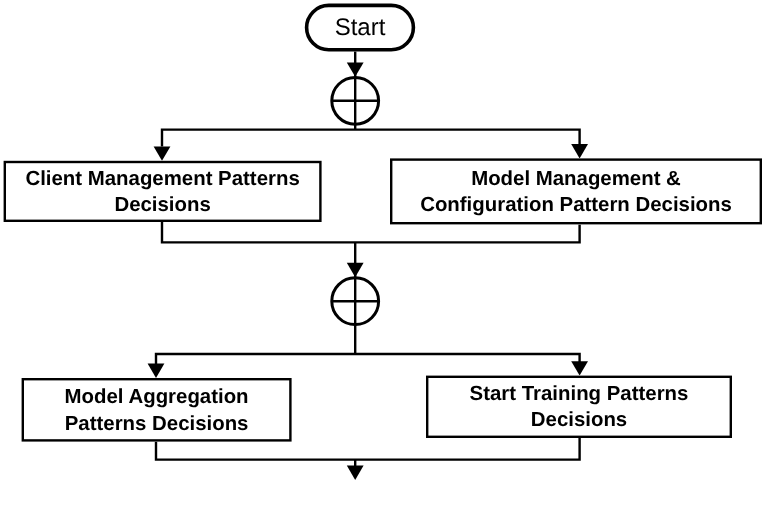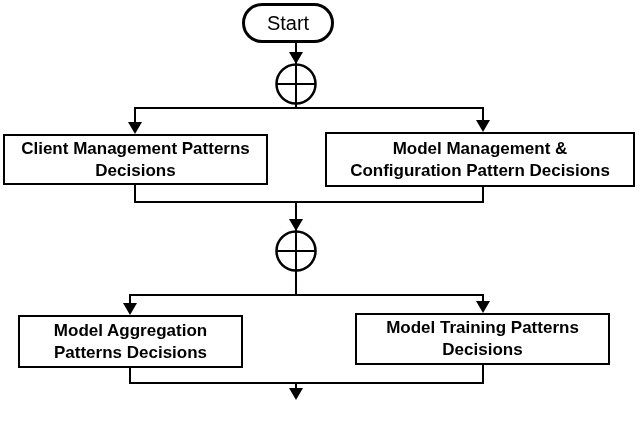--- a/index.html
+++ b/index.html
@@ -113,38 +113,38 @@
     <g>
       <path d="M130 368 L130 383 L483 383 L483 365"></path>
     </g>
 
     <g>
       <line x1="296" y1="383" x2="296" y2="390"></line>
       <polygon points="289,388 303,388 296,400"></polygon>
     </g>
   </svg>
 
-  <div class="terminal" style="left:242px; top:3px; width:92px; height:40px;">
+  <div class="terminal" style="left:254px; top:3px; width:92px; height:40px;">
     <span>Start</span>
   </div>
 
   <div class="box" style="left:3px; top:134px; width:265px; height:51px;">
     <span>Client Management Patterns</span>
     <span>Decisions</span>
   </div>
 
   <div class="box" style="left:325px; top:132px; width:310px; height:55px;">
     <span>Model Management &amp;</span>
     <span>Configuration Pattern Decisions</span>
   </div>
 
   <div class="box" style="left:18px; top:315px; width:225px; height:53px;">
     <span>Model Aggregation</span>
     <span>Patterns Decisions</span>
   </div>
 
   <div class="box" style="left:355px; top:313px; width:255px; height:52px;">
-    <span>Model Training Patterns</span>
+    <span>Start Training Patterns</span>
     <span>Decisions</span>
   </div>
 
 
 </div>
 
 </body></html>

